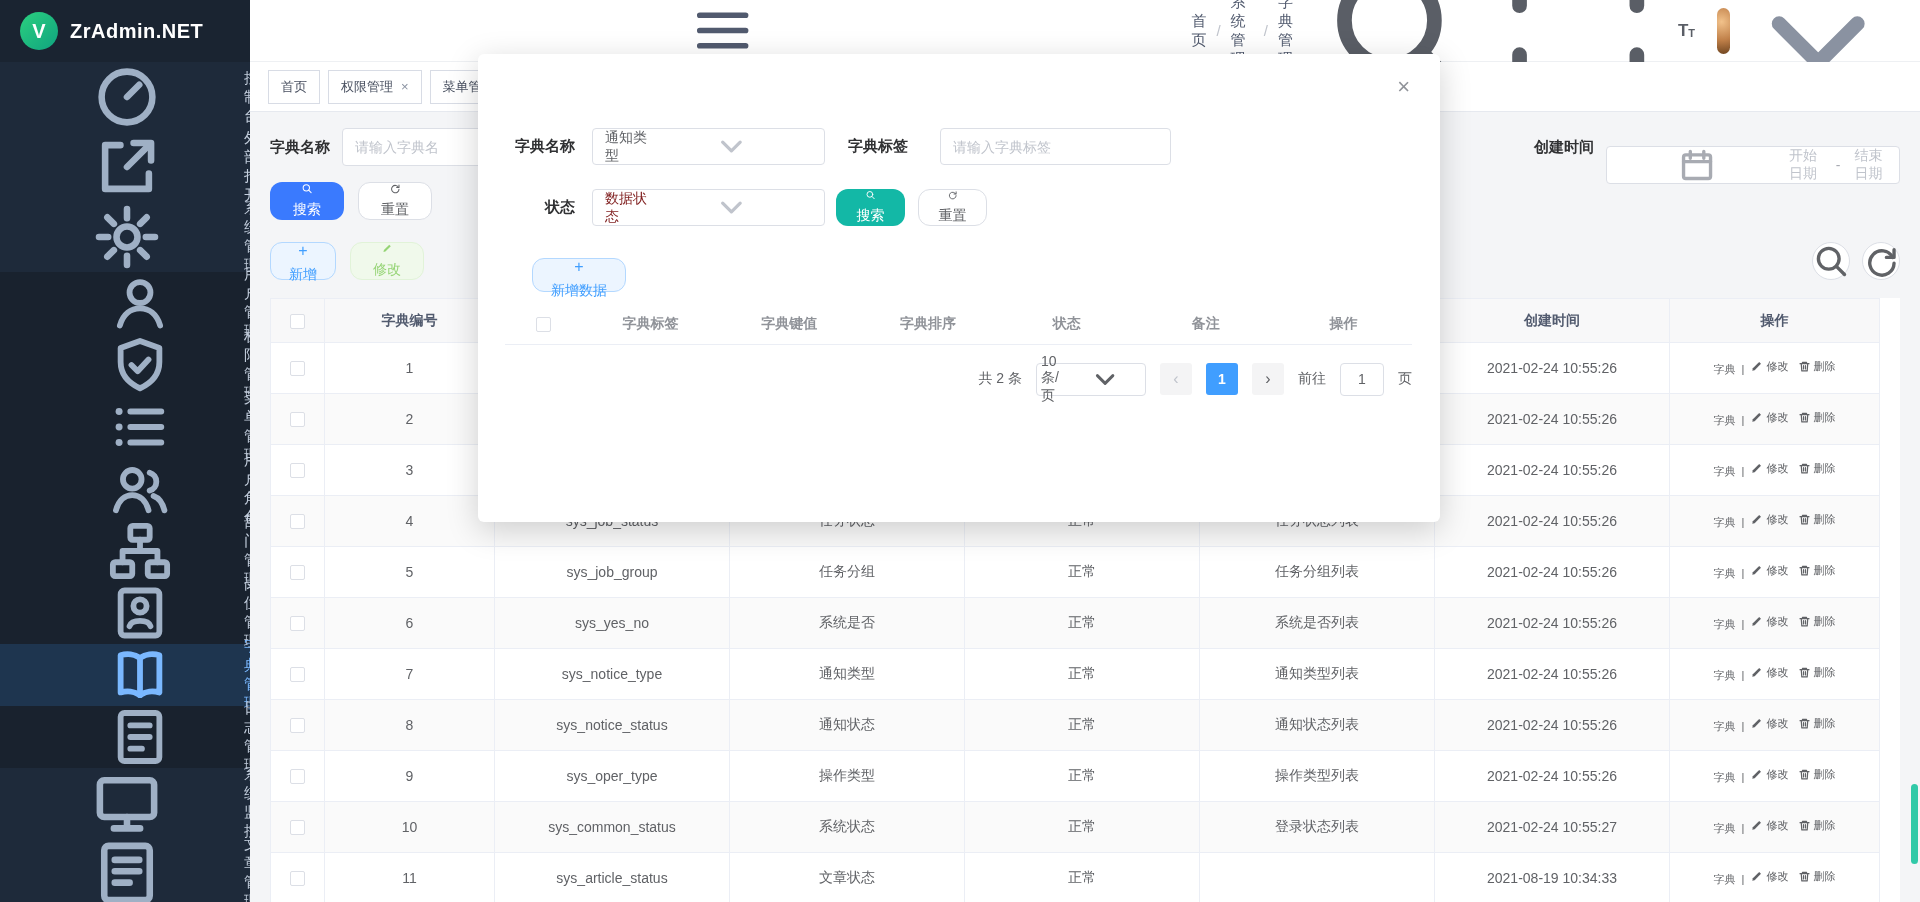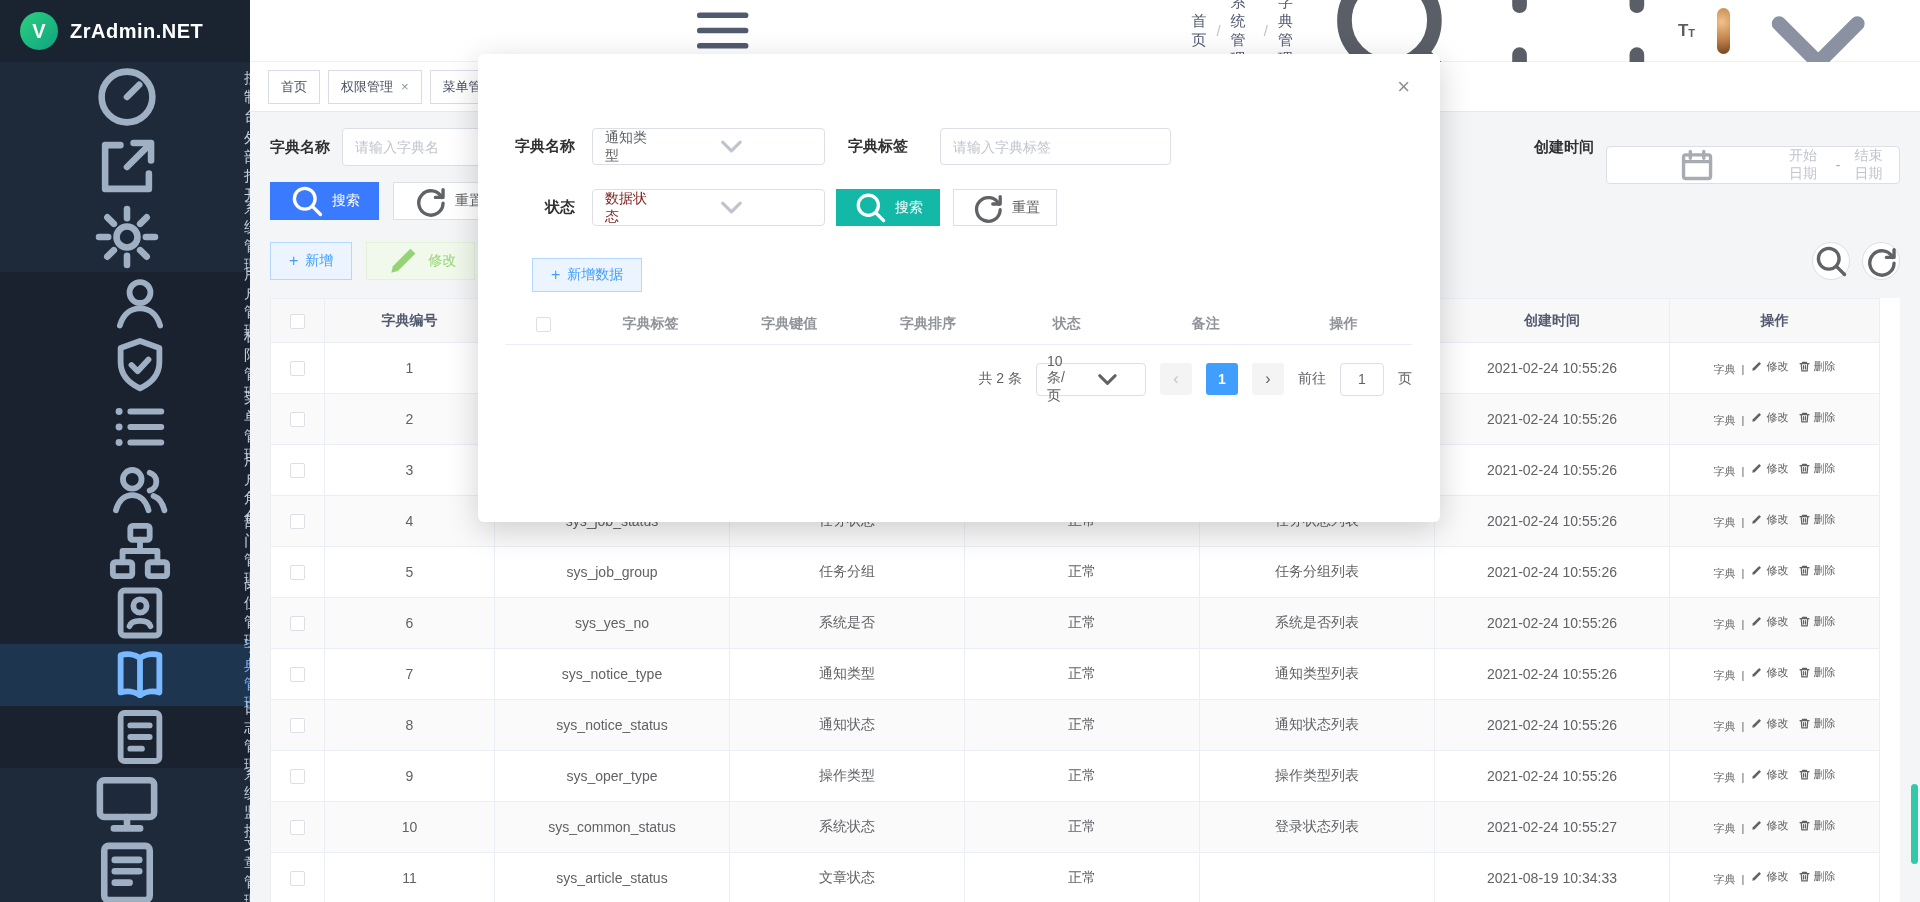--- a/index.html
+++ b/index.html
@@ -50,21 +50,21 @@
   .content { flex: 1; padding: 16px 20px; overflow: hidden; }
   .filter-row { display: flex; align-items: center; gap: 12px; height: 38px; }
   .f-label { font-weight: bold; color: #303133; font-size: 15px; white-space: nowrap; }
   .inp { height: 38px; border: 1px solid #dcdfe6; border-radius: 4px; padding: 0 12px; font-size: 14px; color: #606266; outline: none; background: #fff; font-family: inherit; }
   .inp::placeholder { color: #c0c4cc; }
   .filter-right { margin-left: auto; display: flex; align-items: center; gap: 12px; }
   .date-range { width: 294px; height: 38px; border: 1px solid #dcdfe6; border-radius: 4px; background: #fff; display: flex; align-items: center; gap: 14px; padding: 0 12px; color: #c0c4cc; cursor: pointer; margin-top: 36px; }
   .date-range .dsep { color: #a8abb2; }
   .date-range .cal { color: #a8abb2; }
 
-  .btn { height: 38px; padding: 0 18px; border-radius: 0; display: inline-flex; align-items: center; gap: 7px; font-size: 14px; cursor: pointer; border: 1px solid transparent; white-space: nowrap; }
+  .btn { height: 38px; padding: 0 18px; border-radius: 12px; display: inline-flex; gap: 7px; font-size: 14px; cursor: pointer; border: 1px solid transparent; white-space: nowrap; flex-direction: column; }
   .btn-primary { background: #3a7afe; color: #fff; }
   .btn-teal { background: #13b8a6; color: #fff; }
   .btn-plain { background: #fff; border-color: #dcdfe6; color: #606266; }
   .btn-add { background: #ecf5ff; border-color: #b3d8ff; color: #409eff; }
   .btn-edit-dis { background: #f0f9eb; border-color: #e1f3d8; color: #95d475; cursor: not-allowed; }
   .plus-g { font-size: 16px; line-height: 1; }
 
   .btn-row { margin-top: 16px; display: flex; gap: 14px; }
   .toolbar-row { margin-top: 22px; display: flex; gap: 14px; align-items: center; }
   .tool-right { margin-left: auto; display: flex; gap: 12px; }
@@ -97,21 +97,21 @@
   .btn-sm { height: 37px; padding: 0 16px; }
   .m-add { margin: 8px 0 12px 27px; height: 34px; }
 
   table.flat { width: 100%; border-collapse: collapse; font-size: 14px; }
   table.flat th { color: #909399; font-weight: bold; height: 40px; border-bottom: 1px solid #ebeef5; text-align: center; }
   table.flat td { height: 52px; border-bottom: 1px solid #ebeef5; text-align: center; color: #606266; }
   .m-ops { color: #409eff; }
   .m-ops .ic { width: 13px; height: 13px; }
 
   .pager { margin-top: 18px; display: flex; align-items: center; justify-content: flex-end; gap: 14px; color: #606266; font-size: 14px; }
-  .psel { width: 110px; height: 33px; border: 1px solid #dcdfe6; border-radius: 4px; display: flex; align-items: center; justify-content: space-between; padding: 0 8px 0 10px; cursor: pointer; }
+  .psel { width: 110px; height: 33px; border: 1px solid #dcdfe6; border-radius: 4px; display: flex; align-items: center; justify-content: space-between; padding: 0 8px 0 4px; cursor: pointer; }
   .pbtn { width: 32px; height: 32px; border-radius: 3px; background: #f4f4f5; display: flex; align-items: center; justify-content: center; font-size: 16px; cursor: pointer; }
   .pbtn.dis { color: #c0c4cc; }
   .pcur { width: 32px; height: 32px; border-radius: 3px; background: #409eff; color: #fff; display: flex; align-items: center; justify-content: center; font-weight: bold; cursor: pointer; }
   .goto-inp { width: 44px; height: 33px; text-align: center; }
 
   .page-scrollbar { position: absolute; right: 2px; top: 784px; width: 7px; height: 80px; border-radius: 4px; background: #31c9a8; z-index: 40; cursor: grab; }
 </style>
 </head>
 <body>
 

